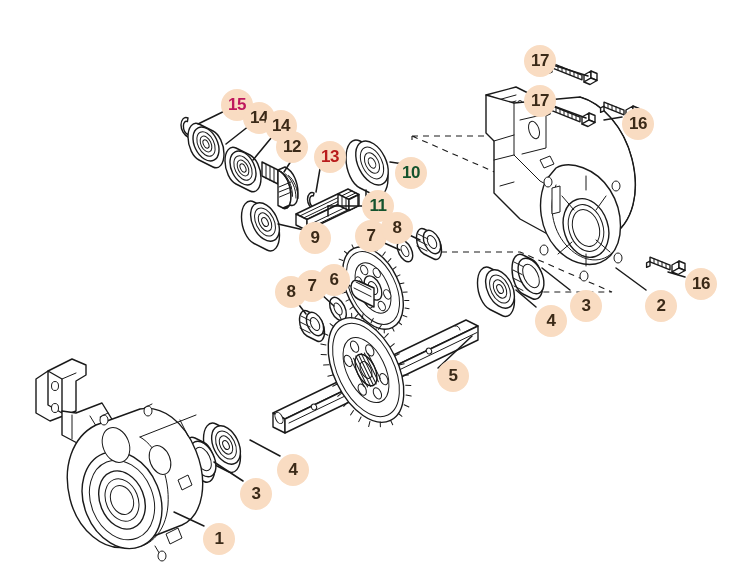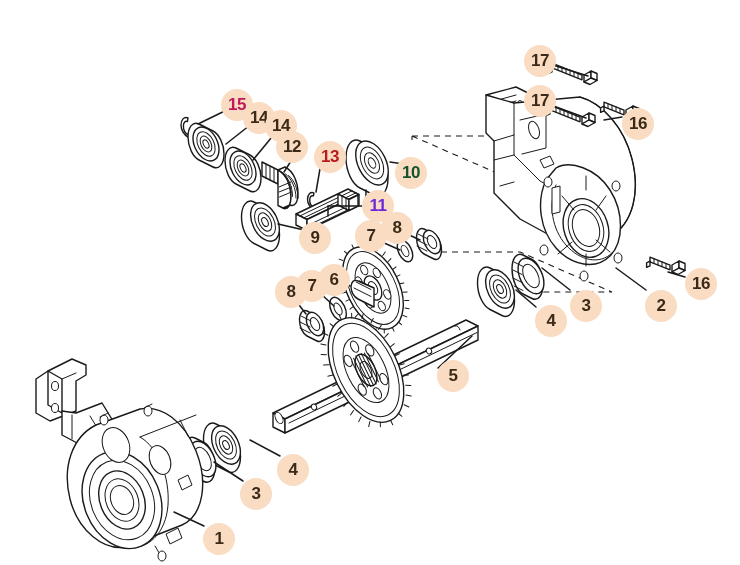--- a/index.html
+++ b/index.html
@@ -371,21 +371,21 @@
   <div id="callouts">
       <div class="callout" style="left: 524px; top: 45px; background: rgb(249, 220, 194); color: rgb(59, 42, 24);">17</div>
       <div class="callout" style="left: 524px; top: 85px; background: rgb(249, 220, 194); color: rgb(59, 42, 24);">17</div>
       <div class="callout" style="left: 622px; top: 108px; background: rgb(249, 220, 194); color: rgb(59, 42, 24);">16</div>
       <div class="callout" style="left: 221px; top: 89px; background: rgb(249, 220, 194); color: #be185d;">15</div>
       <div class="callout" style="left: 243px; top: 102px; background: rgb(249, 220, 194); color: rgb(59, 42, 24);">14</div>
       <div class="callout" style="left: 265px; top: 110px; background: rgb(249, 220, 194); color: rgb(59, 42, 24);">14</div>
       <div class="callout" style="left: 276px; top: 131px; background: rgb(249, 220, 194); color: rgb(59, 42, 24);">12</div>
       <div class="callout" style="left: 314px; top: 141px; background: rgb(249, 220, 194); color: #b91c1c; text-align: right;">13</div>
       <div class="callout" style="left: 395px; top: 157px; background: rgb(249, 220, 194); color: #14532d;">10</div>
-      <div class="callout" style="left: 362px; top: 190px; background: rgb(249, 220, 194); color: #6d28d9;">11</div>
+      <div class="callout" style="left: 362px; top: 190px; background: rgb(249, 220, 194); color: #14532d;">11</div>
       <div class="callout" style="left: 299px; top: 222px; background: rgb(249, 220, 194); color: rgb(59, 42, 24);">9</div>
       <div class="callout" style="left: 355px; top: 220px; background: rgb(249, 220, 194); color: rgb(59, 42, 24);">7</div>
       <div class="callout" style="left: 381px; top: 212px; background: rgb(249, 220, 194); color: rgb(59, 42, 24);">8</div>
       <div class="callout" style="left: 318px; top: 264px; background: rgb(249, 220, 194); color: rgb(59, 42, 24);">6</div>
       <div class="callout" style="left: 296px; top: 270px; background: rgb(249, 220, 194); color: rgb(59, 42, 24);">7</div>
       <div class="callout" style="left: 275px; top: 276px; background: rgb(249, 220, 194); color: rgb(59, 42, 24);">8</div>
       <div class="callout" style="left: 437px; top: 360px; background: rgb(249, 220, 194); color: rgb(59, 42, 24);">5</div>
       <div class="callout" style="left: 535px; top: 305px; background: rgb(249, 220, 194); color: rgb(59, 42, 24);">4</div>
       <div class="callout" style="left: 570px; top: 290px; background: rgb(249, 220, 194); color: rgb(59, 42, 24);">3</div>
       <div class="callout" style="left: 645px; top: 290px; background: rgb(249, 220, 194); color: rgb(59, 42, 24);">2</div>

